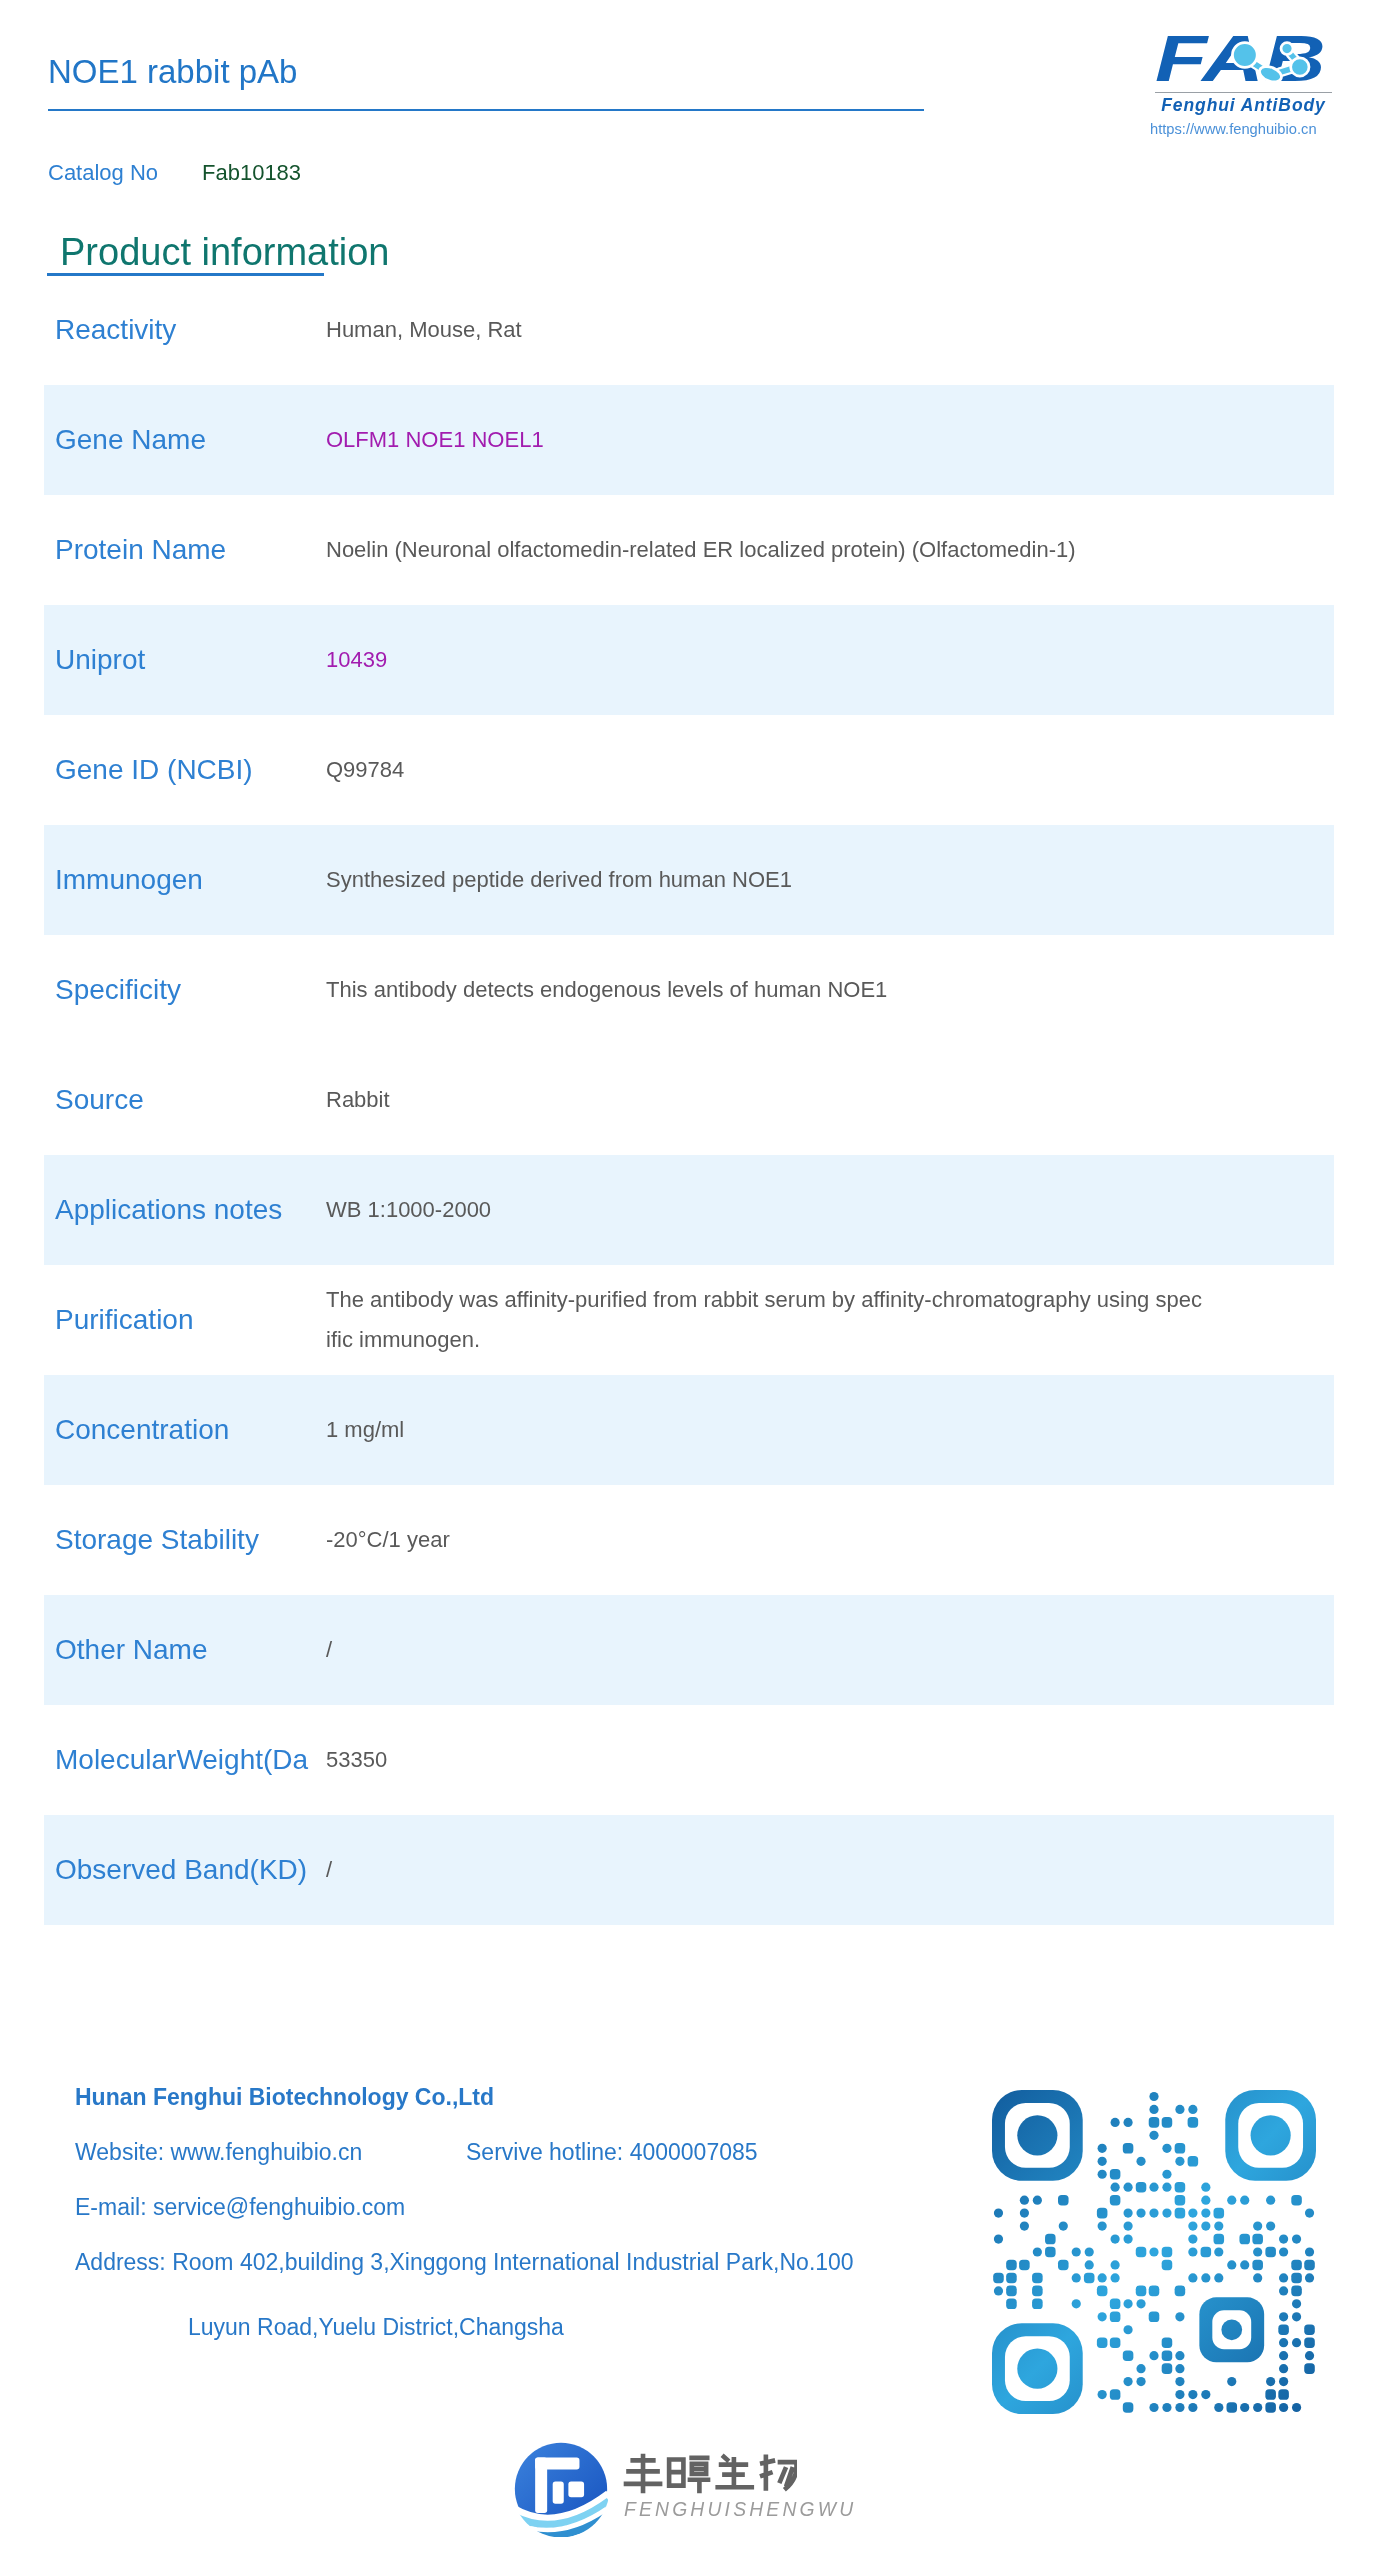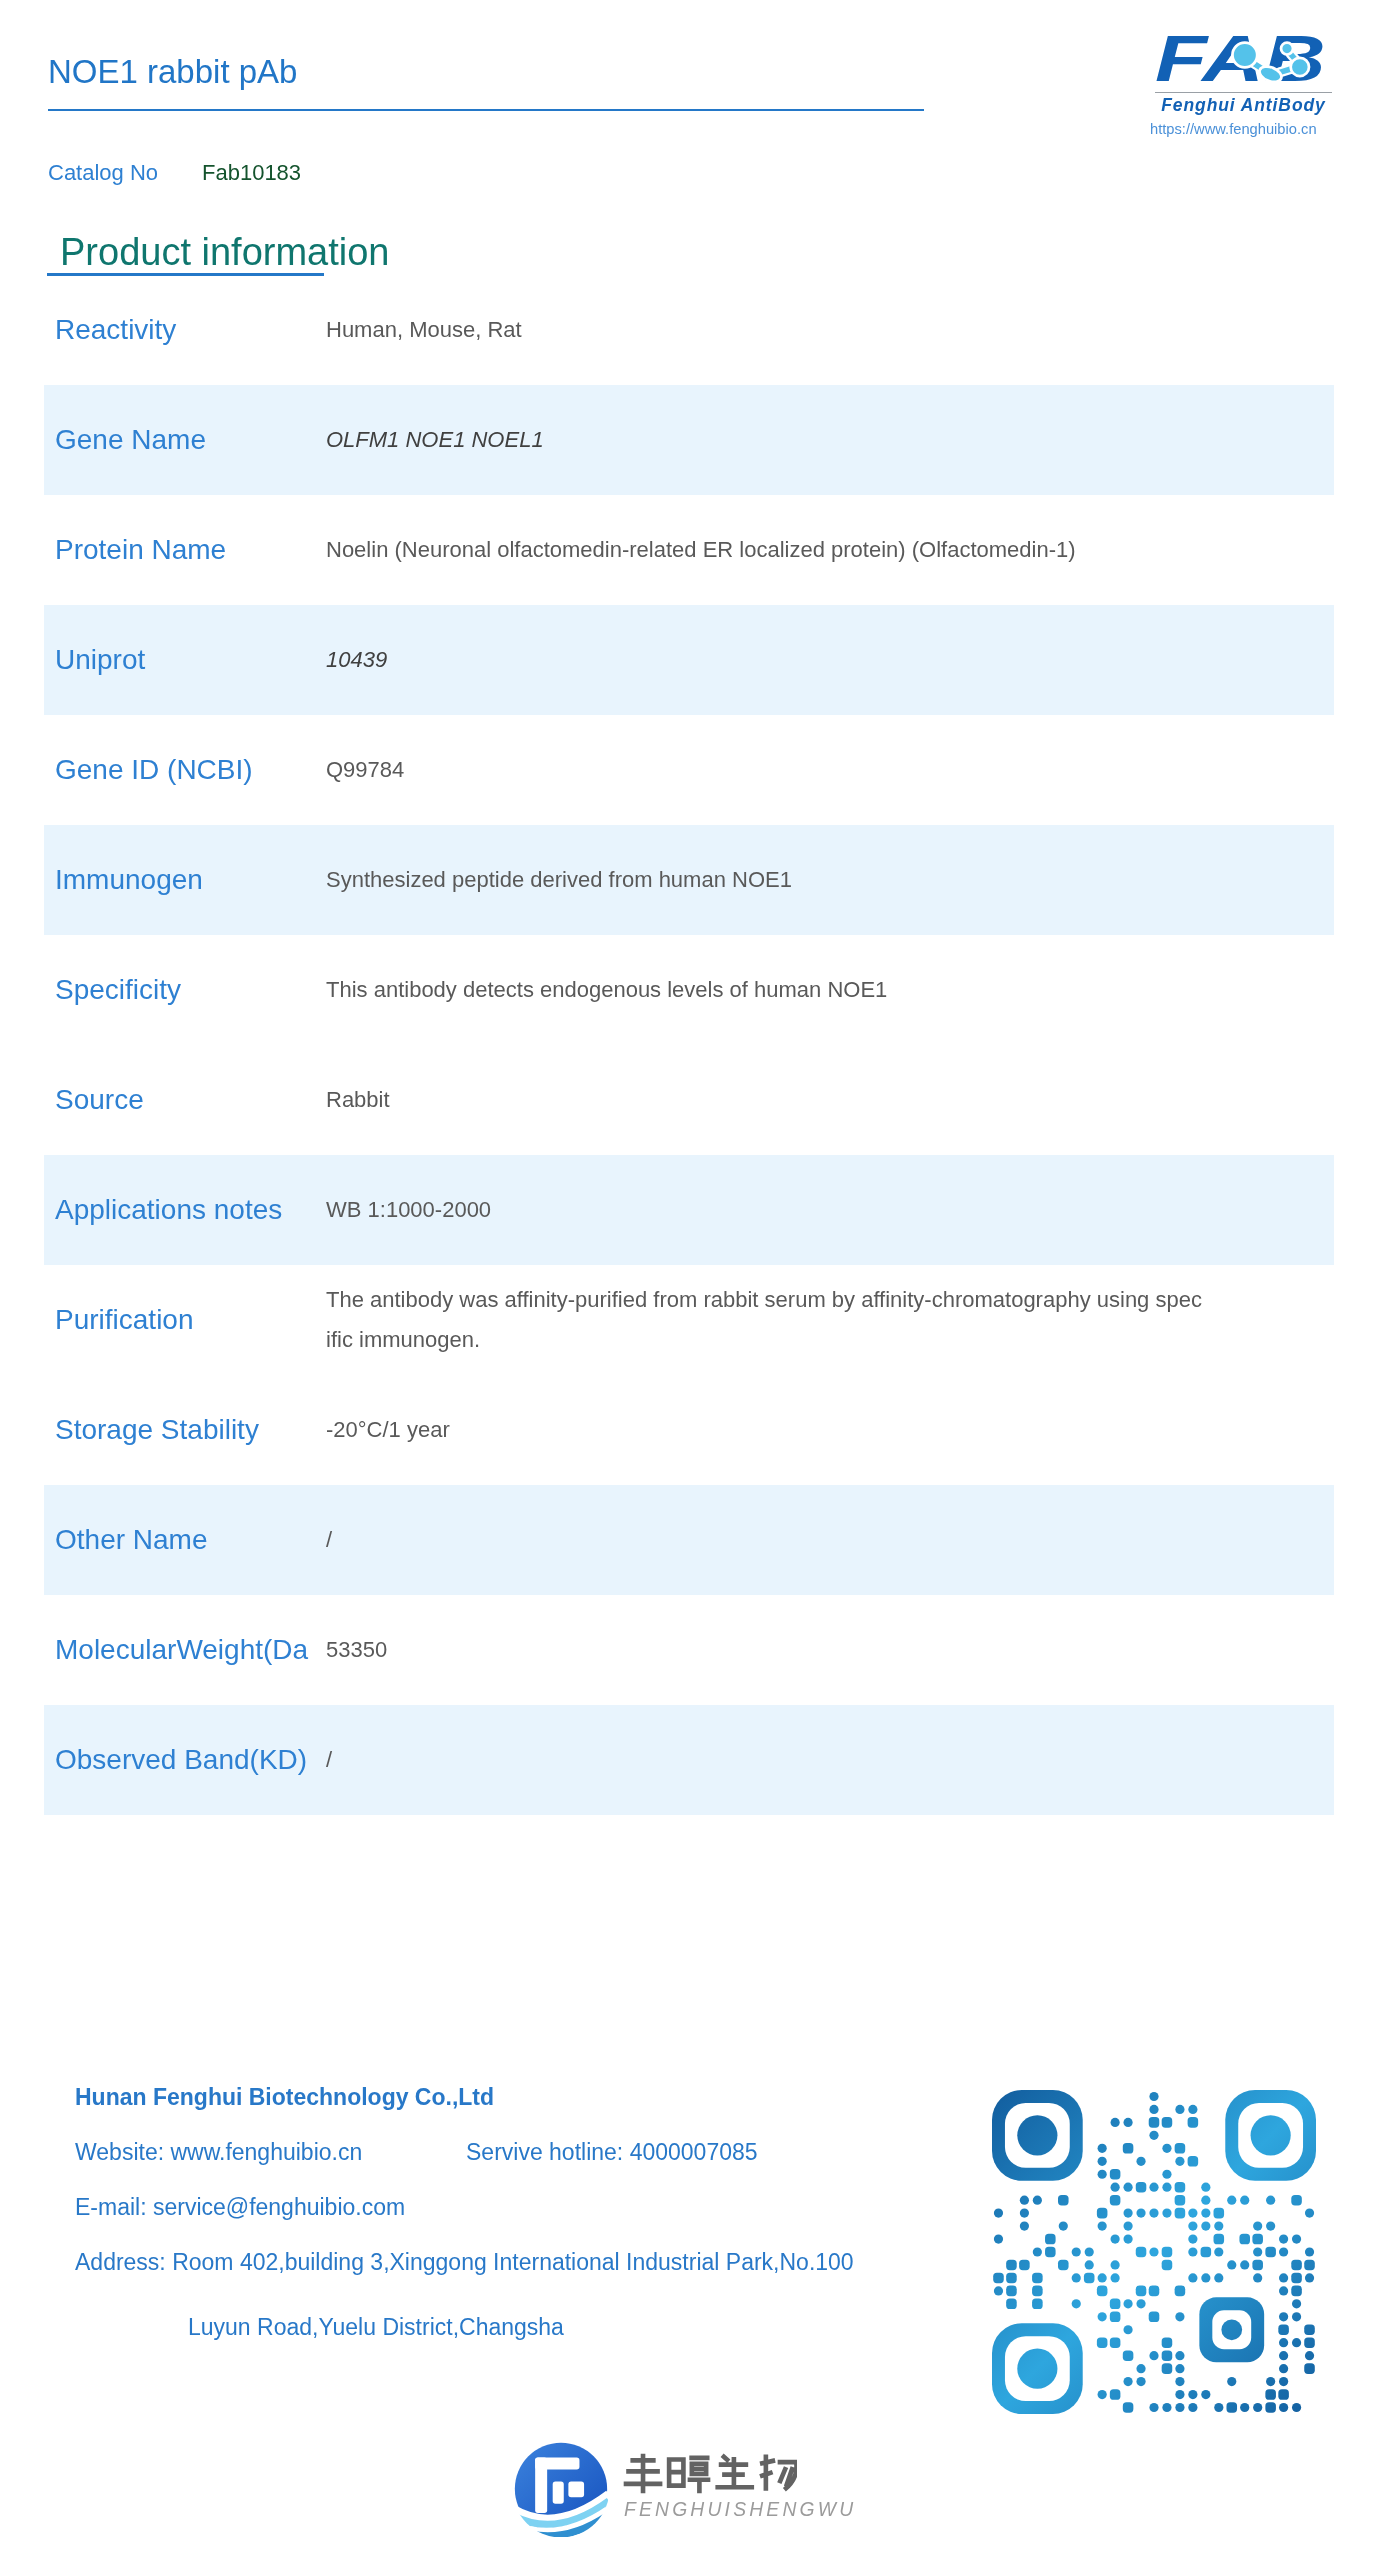--- a/index.html
+++ b/index.html
@@ -23,21 +23,21 @@
   .section-underline{left:47px;top:273px;width:277px;height:2.8px;background:#2478c8;}
 
   
   #info-table{left:44px;top:275px;width:1290px;}
   .row{position:relative;width:100%;height:110px;}
   .row.hl{background:#e8f4fd;}
   .row-label{position:absolute;left:11px;top:0;height:110px;display:flex;align-items:center;
              font-size:28px;color:#2e80d2;white-space:nowrap;}
   .row-value{position:absolute;left:282px;right:14.7px;top:0;height:110px;display:flex;align-items:center;
              font-size:22px;line-height:40px;color:#595959;white-space:pre-line;}
-  .row-value.link{color:#404040;font-style:italic;}
+  .row-value.link{color:#a21caf;}
 
   
   .f-line{font-size:23px;line-height:29px;color:#2878c8;white-space:nowrap;}
   .f1{left:75px;top:2083px;font-weight:bold;}
   .f2a{left:75px;top:2138px;}
   .f2b{left:466px;top:2138px;}
   .f3{left:75px;top:2193px;}
   .f4{left:75px;top:2248px;}
   .f5{left:188px;top:2313px;}
   #qr{left:992px;top:2090px;}
@@ -117,20 +117,24 @@
         <div class="row-value">Rabbit</div>
       </div>
       <div class="row hl">
         <div class="row-label">Applications notes</div>
         <div class="row-value">WB 1:1000-2000</div>
       </div>
       <div class="row">
         <div class="row-label">Purification</div>
         <div class="row-value">The antibody was affinity-purified from rabbit serum by affinity-chromatography using spec
 ific immunogen.</div>
+      </div>
+      <div class="row hl">
+        <div class="row-label">Concentration</div>
+        <div class="row-value">1 mg/ml</div>
       </div>
       <div class="row">
         <div class="row-label">Storage Stability</div>
         <div class="row-value">-20°C/1 year</div>
       </div>
       <div class="row hl">
         <div class="row-label">Other Name</div>
         <div class="row-value">/</div>
       </div>
       <div class="row">

